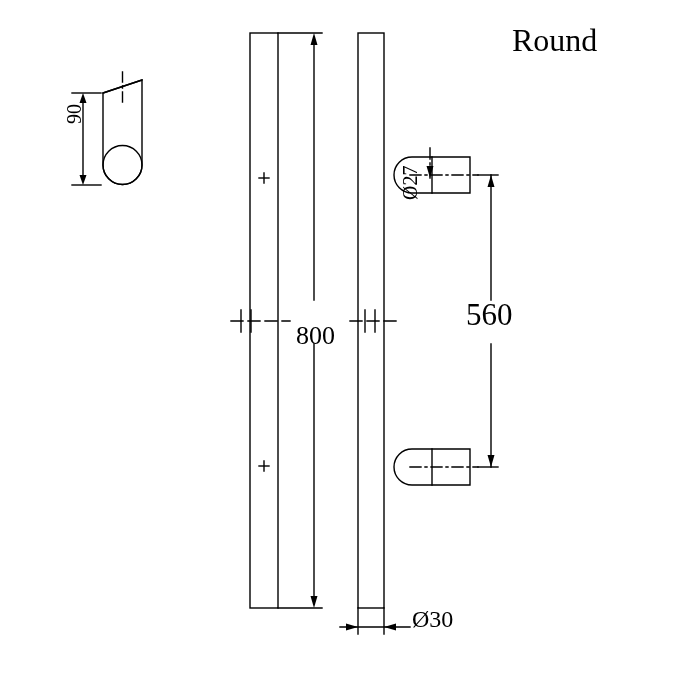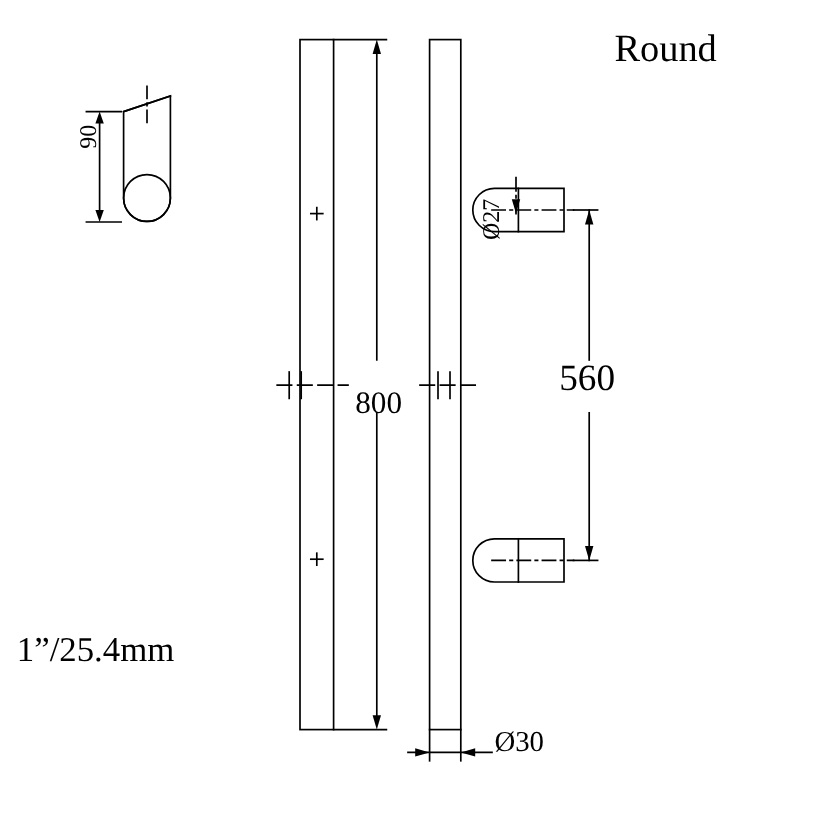--- a/index.html
+++ b/index.html
@@ -157,21 +157,20 @@
 
       <polygon points="430,178 426.5,166 433.5,166"></polygon>
 
       <polygon points="358,627 346,623.5 346,630.5"></polygon>
       <polygon points="384,627 396,623.5 396,630.5"></polygon>
     </g>
   </svg>
 
   <div class="label lbl-round">Round</div>
 
-  <div class="label lbl-inch">1”/25.4mm</div>
 
   <div class="label lbl-800">800</div>
 
   <div class="label lbl-560">560</div>
 
   <div class="label lbl-90">90</div>
 
   <div class="label lbl-d27">Ø27</div>
 
   <div class="label lbl-d30">Ø30</div>

